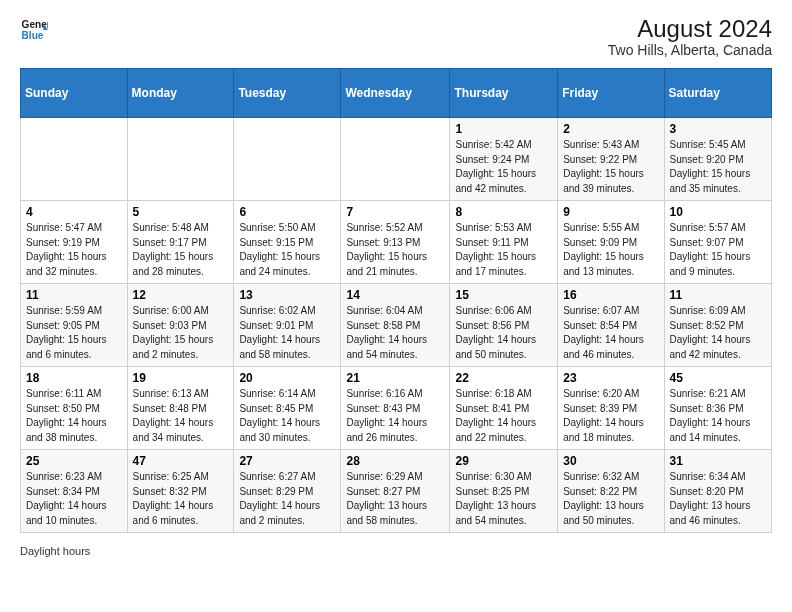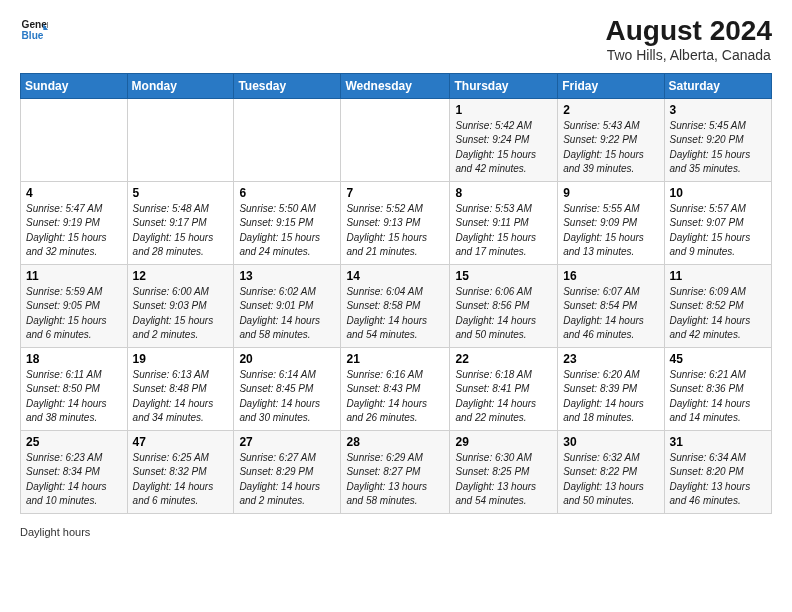--- a/index.html
+++ b/index.html
@@ -27,39 +27,39 @@
       gap: 2px;
     }
     .logo-icon {
       width: 28px;
       height: 28px;
     }
     .title-block {
       text-align: right;
     }
     .main-title {
-      font-size: 28px;
-      font-weight: bold;
+      font-size: 24px;
+      font-weight: normal;
       color: #1a1a1a;
       line-height: 1.1;
     }
     .subtitle {
       font-size: 14px;
       color: #333;
       text-align: center;
     }
     .calendar {
       width: 100%;
       border-collapse: collapse;
       font-size: 10.5px;
     }
     .calendar thead th {
       background: #2979c5;
       color: #fff;
-      padding: 5px 4px;
+      padding: 17px 4px;
       text-align: left;
       font-size: 12px;
       font-weight: bold;
       border: 1px solid #1a5fa0;
     }
     .calendar tbody td {
       border: 1px solid #d0d0d0;
       vertical-align: top;
       padding: 4px 5px;
       width: 113px;
@@ -76,21 +76,20 @@
     .day-num {
       font-weight: bold;
       font-size: 12px;
       display: block;
       margin-bottom: 2px;
     }
     .day-info {
       color: #222;
       font-size: 10px;
       line-height: 1.45;
-      font-style: italic;
     }
     .empty-cell {
       background: #fff !important;
     }
     .footer-note {
       margin-top: 12px;
       font-size: 11px;
       color: #333;
     }
   </style>

